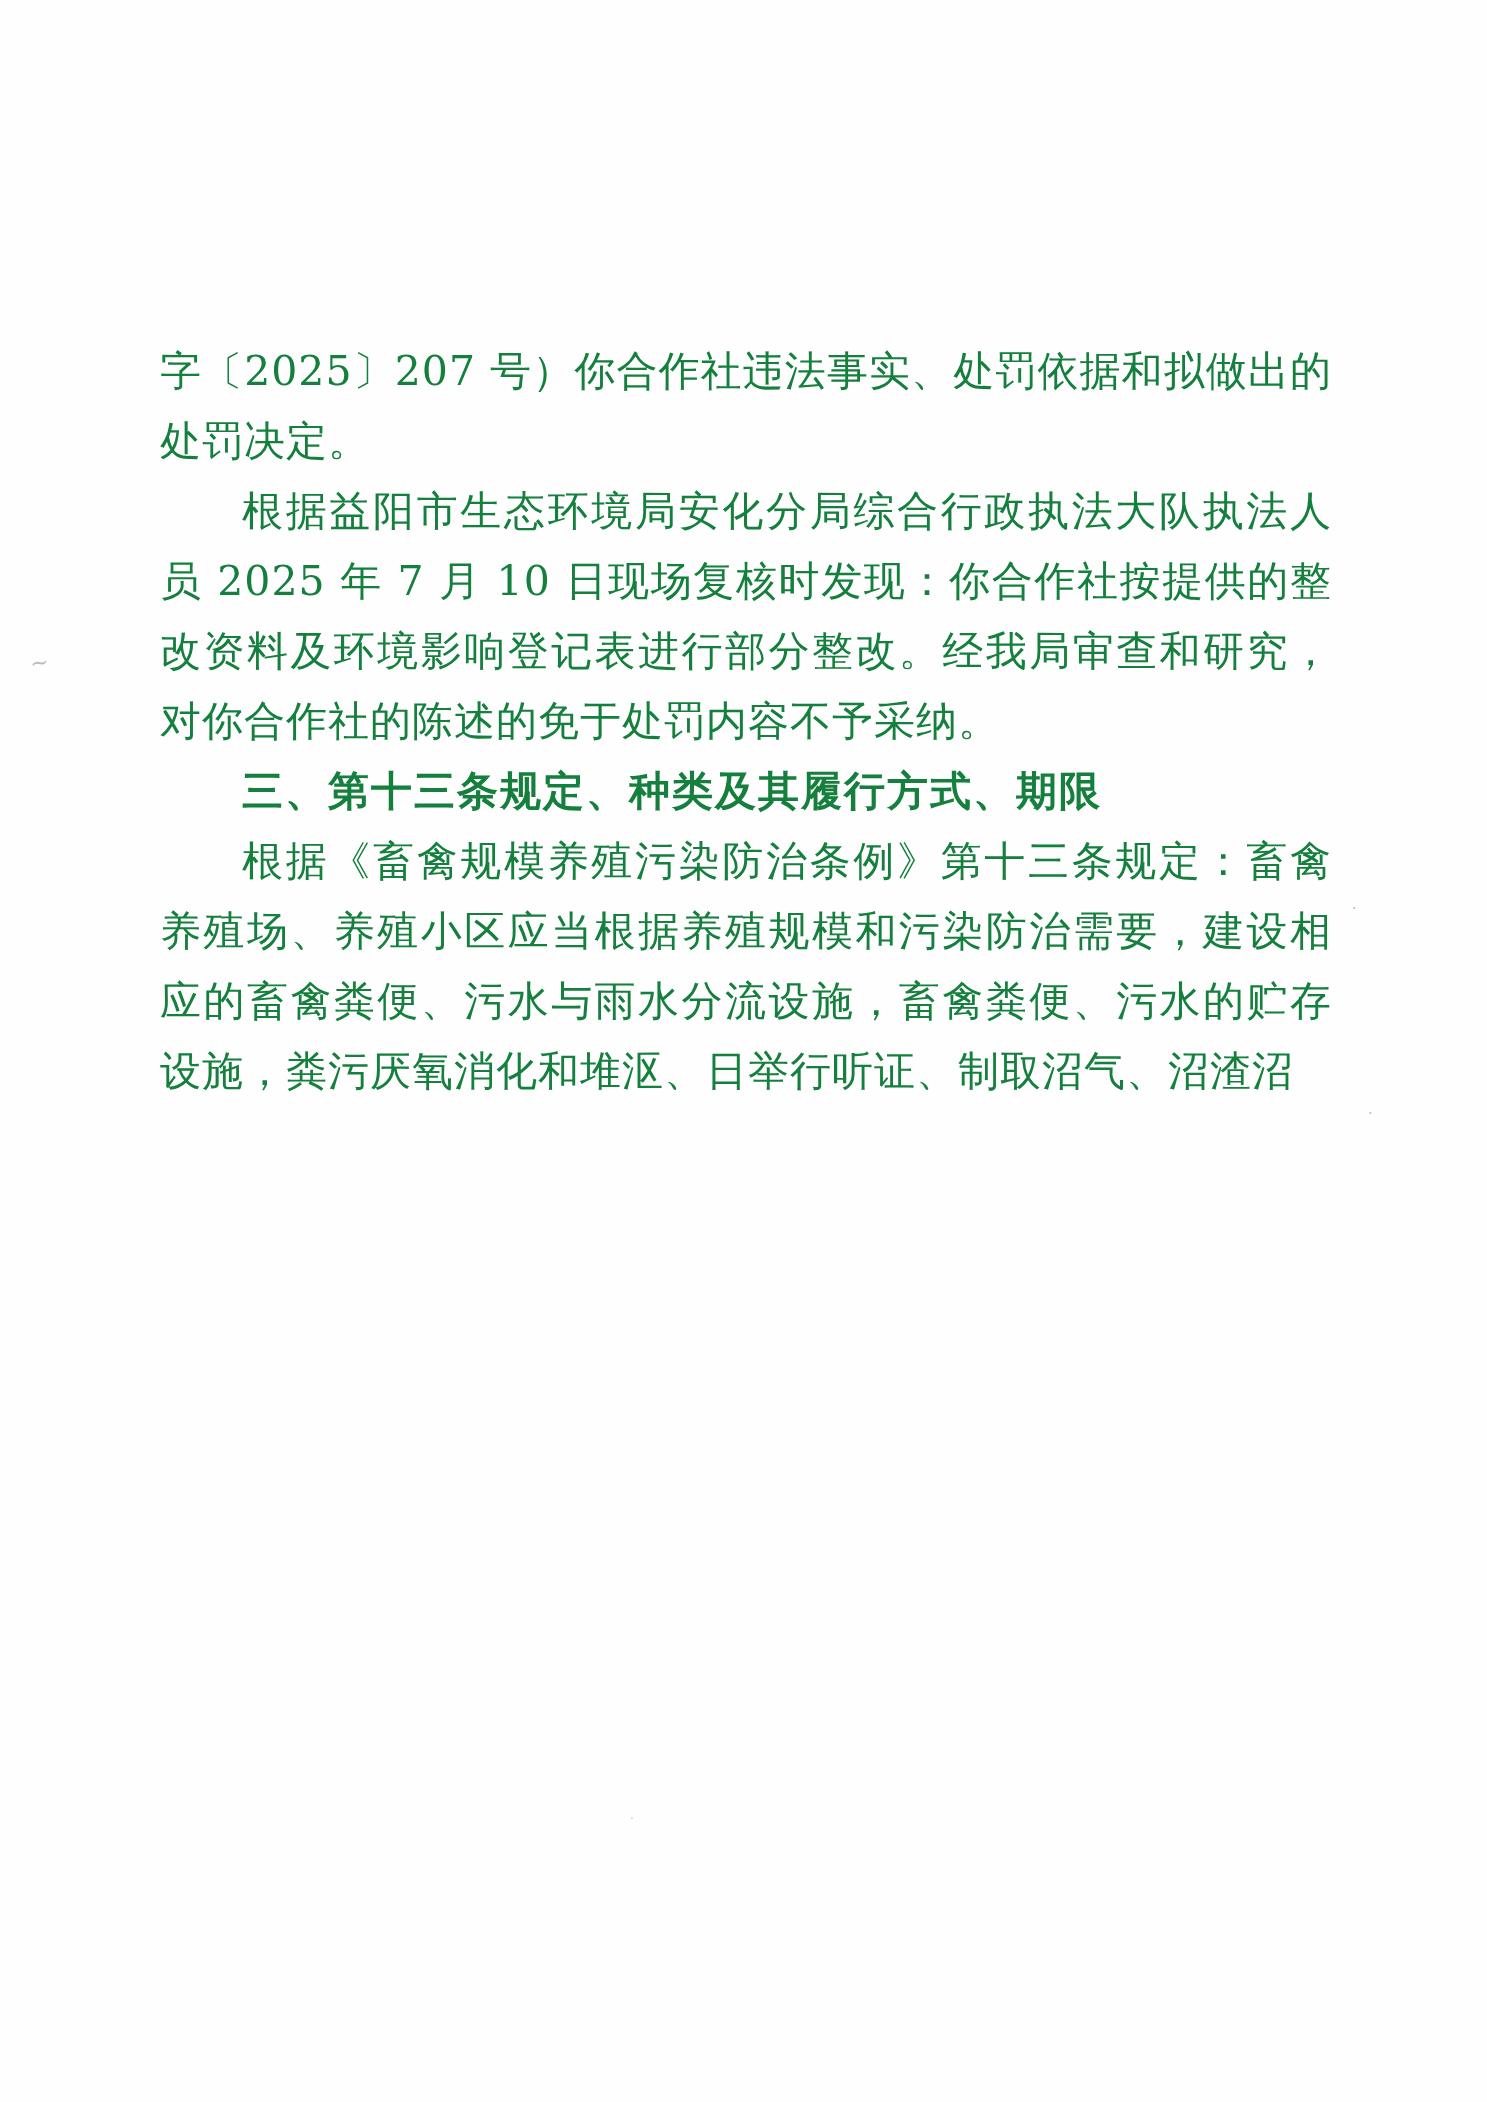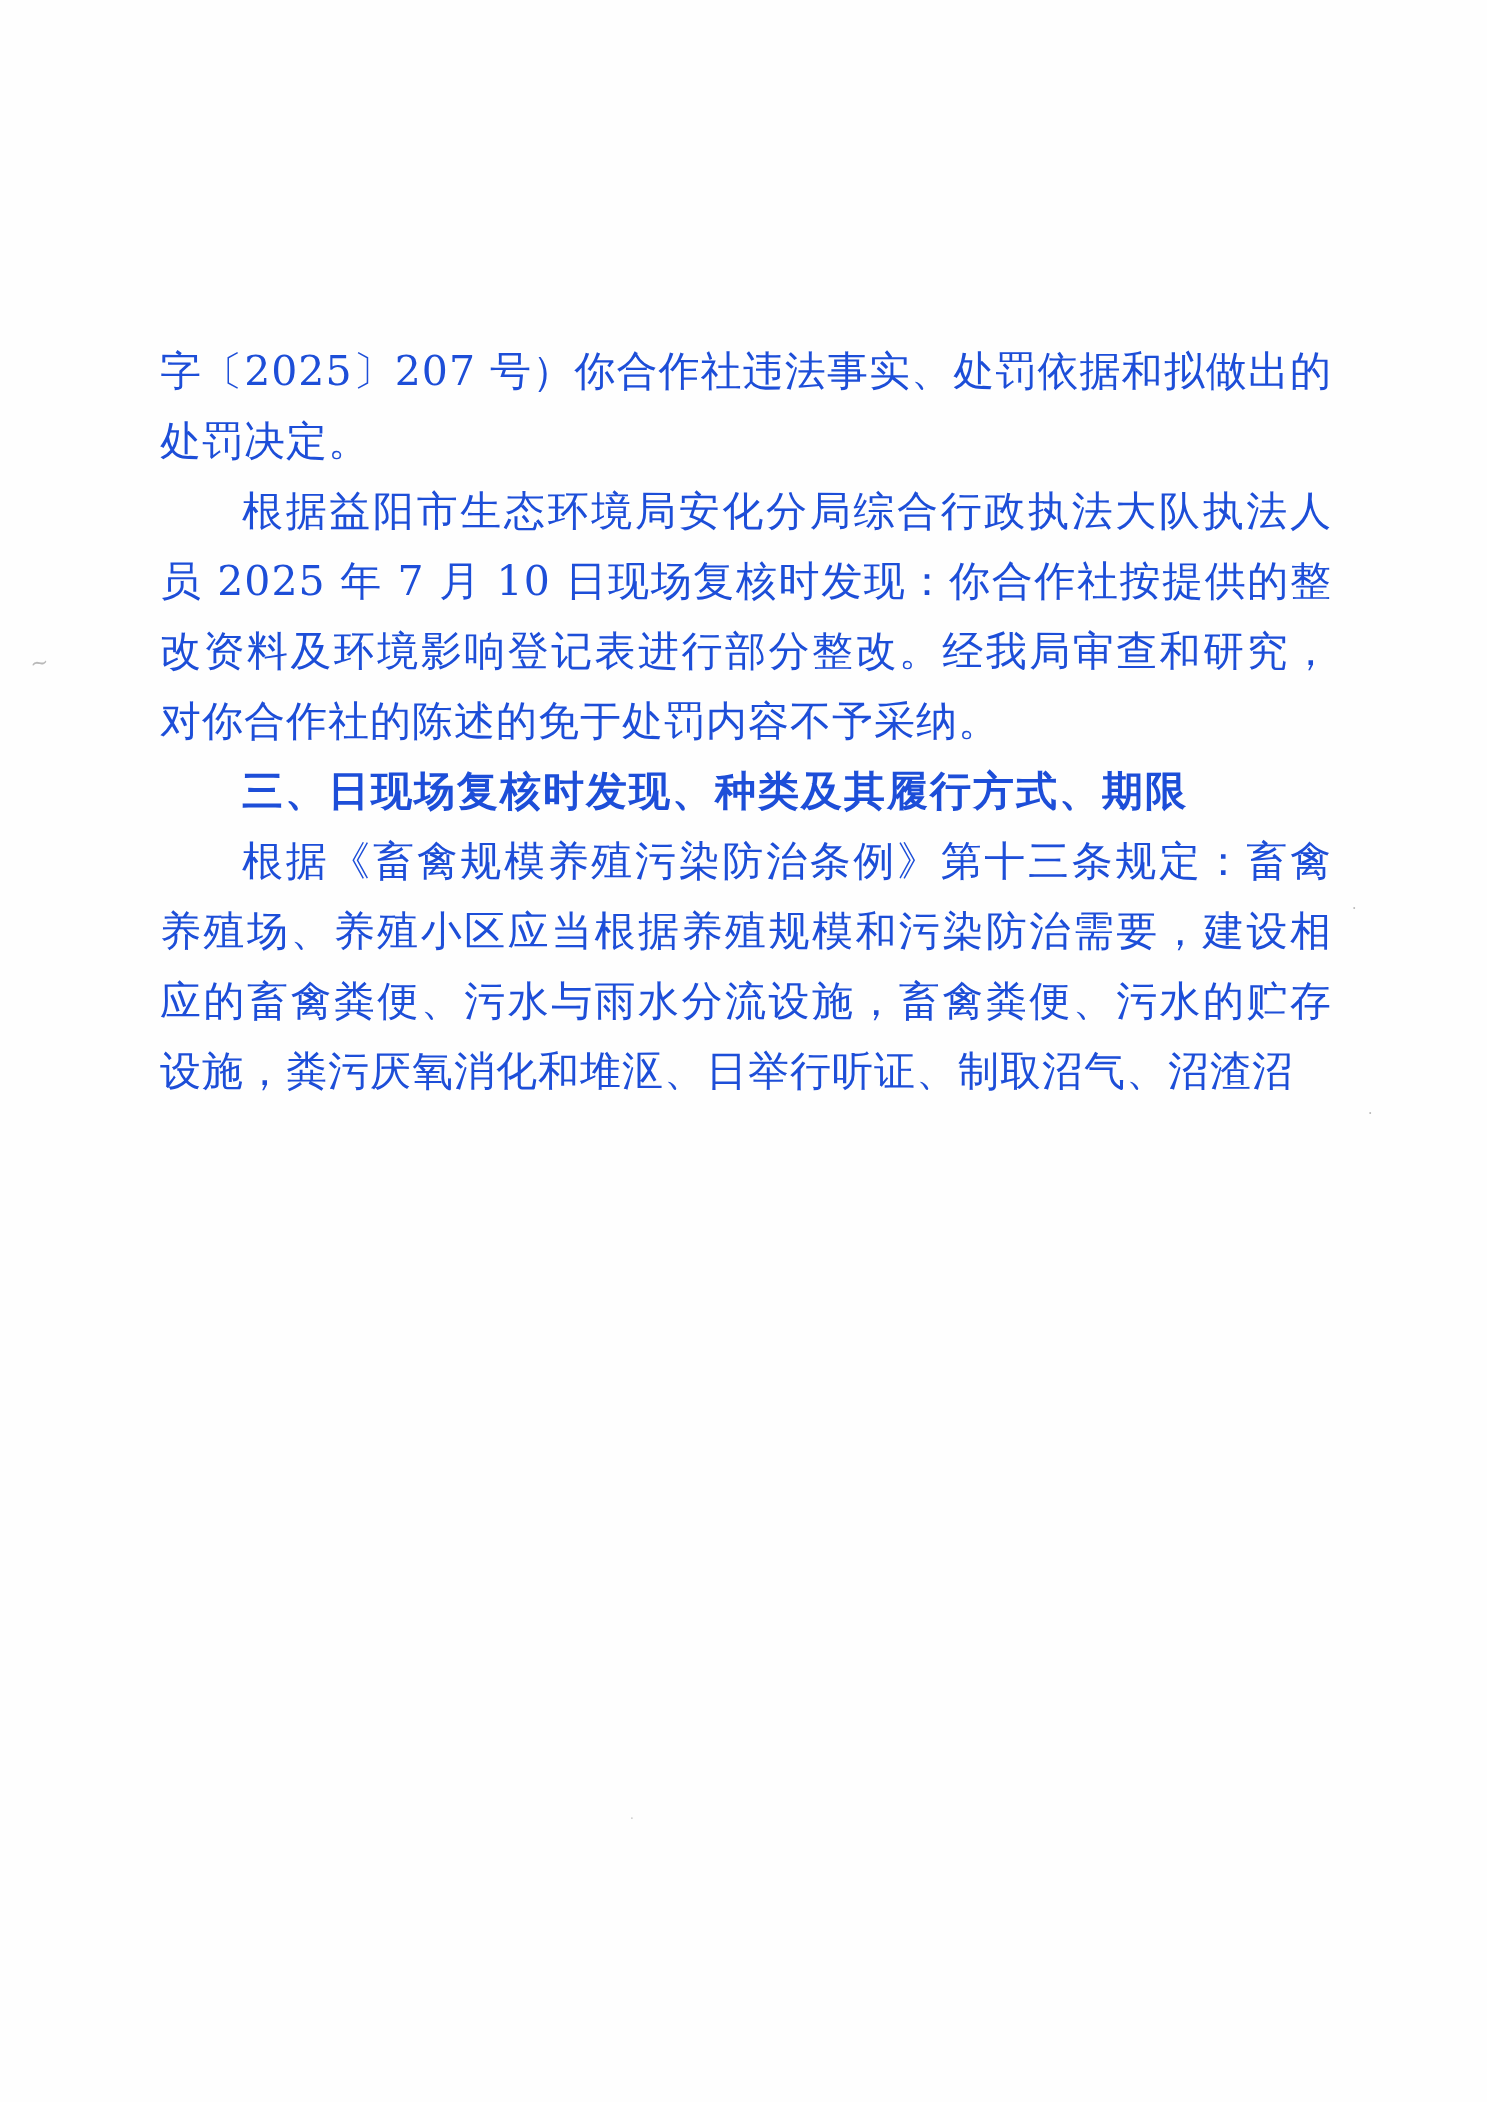--- a/index.html
+++ b/index.html
@@ -13,21 +13,21 @@
     width: 1487px;
     height: 2102px;
     background: #fefefe;
     overflow: hidden;
   }
   .content {
     position: absolute;
     left: 160px;
     top: 336px;
     width: 1172px;
-    color: #1d4ed8;
+    color: #15803d;
     font-size: 41px;
     line-height: 70px;
     text-align: justify;
     text-justify: inter-character;
     letter-spacing: 1px;
   }
   .content p {
     margin: 0;
   }
   .content p.indent {
@@ -56,17 +56,17 @@
 <div class="page">
 
   <span class="artifact artifact-tilde">~</span>
   <span class="artifact artifact-dot-1">·</span>
   <span class="artifact artifact-dot-2">·</span>
   <span class="artifact artifact-dot-3">·</span>
 
   <div class="content">
     <p>字〔2025〕207 号）你合作社违法事实、处罚依据和拟做出的处罚决定。</p>
     <p class="indent">根据益阳市生态环境局安化分局综合行政执法大队执法人员 2025 年 7 月 10 日现场复核时发现：你合作社按提供的整改资料及环境影响登记表进行部分整改。经我局审查和研究，对你合作社的陈述的免于处罚内容不予采纳。</p>
-    <p class="indent heading">三、日现场复核时发现、种类及其履行方式、期限</p>
+    <p class="indent heading">三、第十三条规定、种类及其履行方式、期限</p>
     <p class="indent">根据《畜禽规模养殖污染防治条例》第十三条规定：畜禽养殖场、养殖小区应当根据养殖规模和污染防治需要，建设相应的畜禽粪便、污水与雨水分流设施，畜禽粪便、污水的贮存设施，粪污厌氧消化和堆沤、日举行听证、制取沼气、沼渣沼</p>
   </div>
 
 </div>
 
 </body></html>

